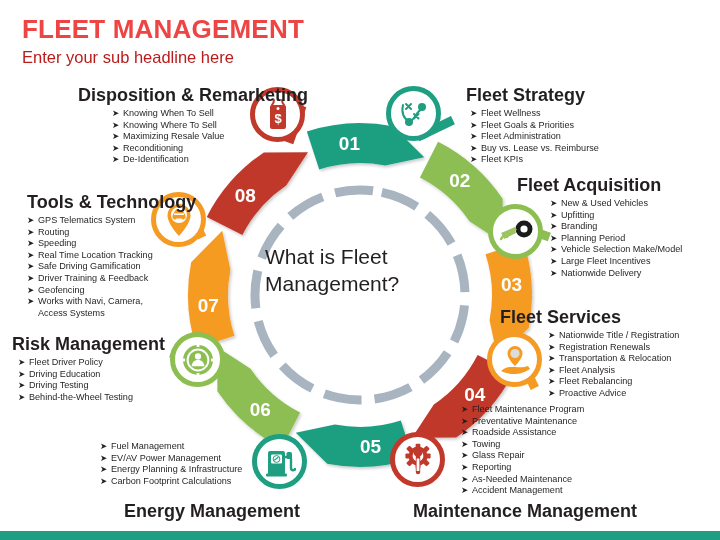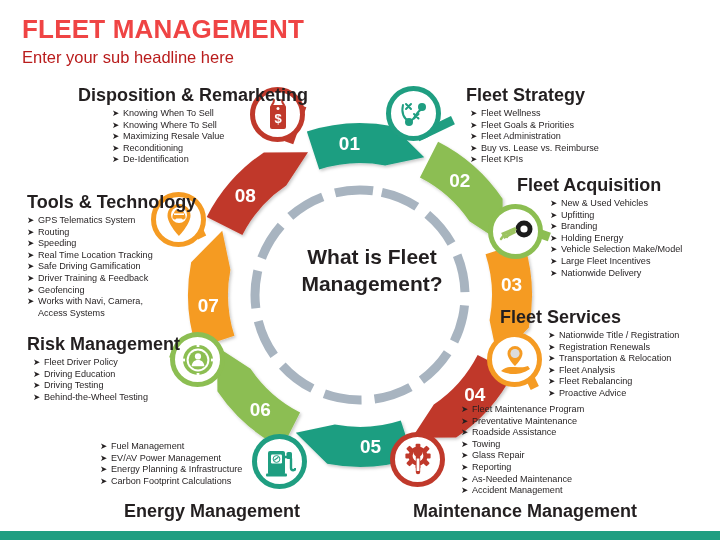--- a/index.html
+++ b/index.html
@@ -27,23 +27,23 @@
   #footer-bar{
     position:absolute;left:0;bottom:0;width:720px;height:9px;
     background:#1f9e81;
   }
 
   
   #wheel{position:absolute;left:140px;top:75px;width:440px;height:440px;}
 
   
   #center-label{
-    position:absolute;left:272px;top:243px;width:200px;
-    text-align:center;color:#231f20;
-    font-size:21px;font-weight:bold;line-height:1.3;
+    position:absolute;left:265px;top:243px;width:200px;
+    color:#231f20;
+    font-size:21px;font-weight:normal;line-height:1.3;
     pointer-events:none;
   }
 
   
   .block{position:absolute;}
   .block .heading{
     font-size:18px;font-weight:bold;color:#231f20;
     white-space:nowrap;margin-bottom:2px;
   }
   .block ul{list-style:none;margin:0;padding:0;}
@@ -288,21 +288,21 @@
         <li><span class="bullet">➤</span><span>Fleet KPIs</span></li>
       </ul>
   </div>
 
   <div class="block head-center" style="left:502px;top:168px;margin-top:7px;">
     <div class="heading" style="margin-left:-6px;">Fleet Acquisition</div>
     <ul style="margin-left: 48px;">
         <li><span class="bullet">➤</span><span>New &amp; Used Vehicles</span></li>
         <li><span class="bullet">➤</span><span>Upfitting</span></li>
         <li><span class="bullet">➤</span><span>Branding</span></li>
-        <li><span class="bullet">➤</span><span>Holding Energy</span></li>
+        <li><span class="bullet">➤</span><span>Planning Period</span></li>
         <li><span class="bullet">➤</span><span>Vehicle Selection Make/Model</span></li>
         <li><span class="bullet">➤</span><span>Large Fleet Incentives</span></li>
         <li><span class="bullet">➤</span><span>Nationwide Delivery</span></li>
       </ul>
   </div>
 
   <div class="block" style="left:500px;top:307px;">
     <div class="heading">Fleet Services</div>
     <ul style="margin-left: 48px;">
         <li><span class="bullet">➤</span><span>Nationwide Title / Registration</span></li>
@@ -331,21 +331,21 @@
   <div class="block" style="left:100px;top:441px;">
     <ul style="margin-left: 0px;">
         <li><span class="bullet">➤</span><span>Fuel Management</span></li>
         <li><span class="bullet">➤</span><span>EV/AV Power Management</span></li>
         <li><span class="bullet">➤</span><span>Energy Planning &amp; Infrastructure</span></li>
         <li><span class="bullet">➤</span><span>Carbon Footprint Calculations</span></li>
       </ul>
     <div class="heading" style="margin-top:14px;margin-left:24px;">Energy Management</div>
   </div>
 
-  <div class="block" style="left:27px;top:334px;">
+  <div class="block" style="left:12px;top:334px;">
     <div class="heading">Risk Management</div>
     <ul style="margin-left: 6px;">
         <li><span class="bullet">➤</span><span>Fleet Driver Policy</span></li>
         <li><span class="bullet">➤</span><span>Driving Education</span></li>
         <li><span class="bullet">➤</span><span>Driving Testing</span></li>
         <li><span class="bullet">➤</span><span>Behind-the-Wheel Testing</span></li>
       </ul>
   </div>
 
   <div class="block" style="left:27px;top:192px;">

